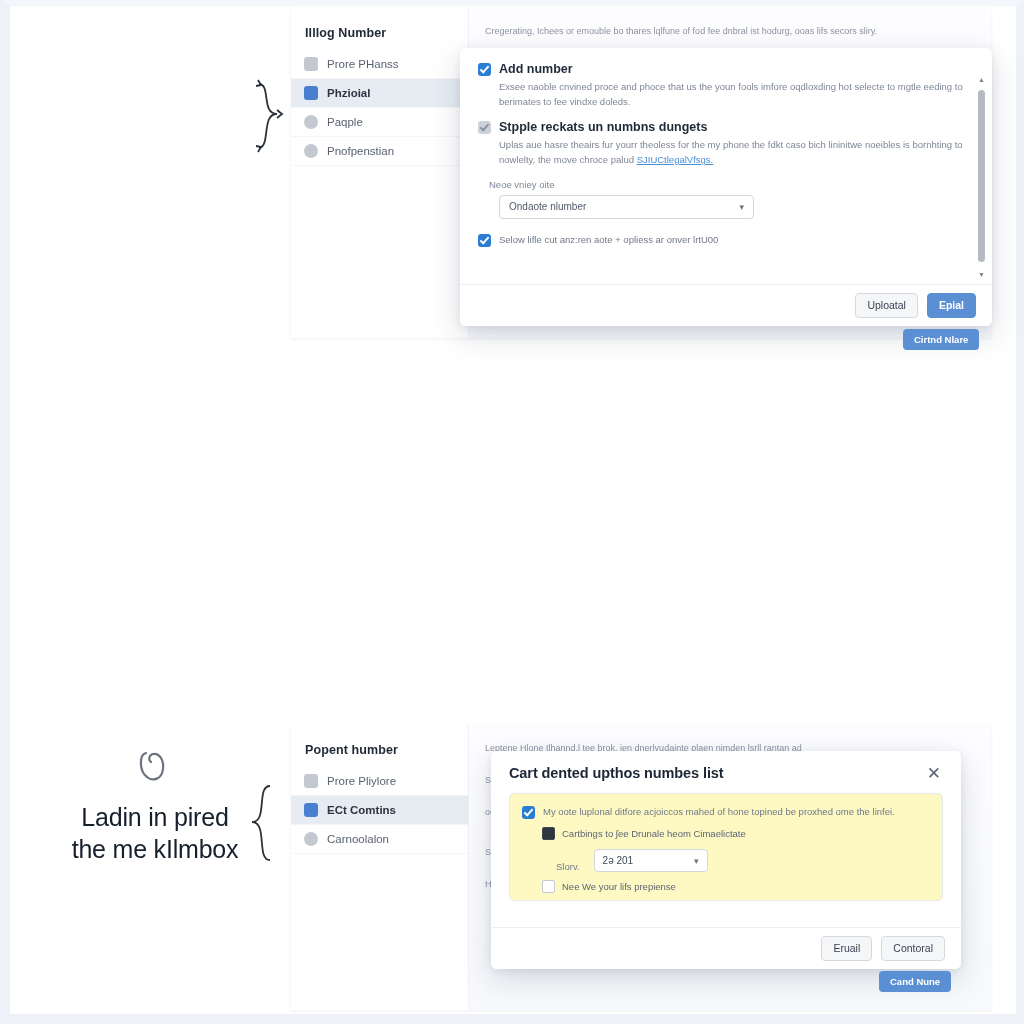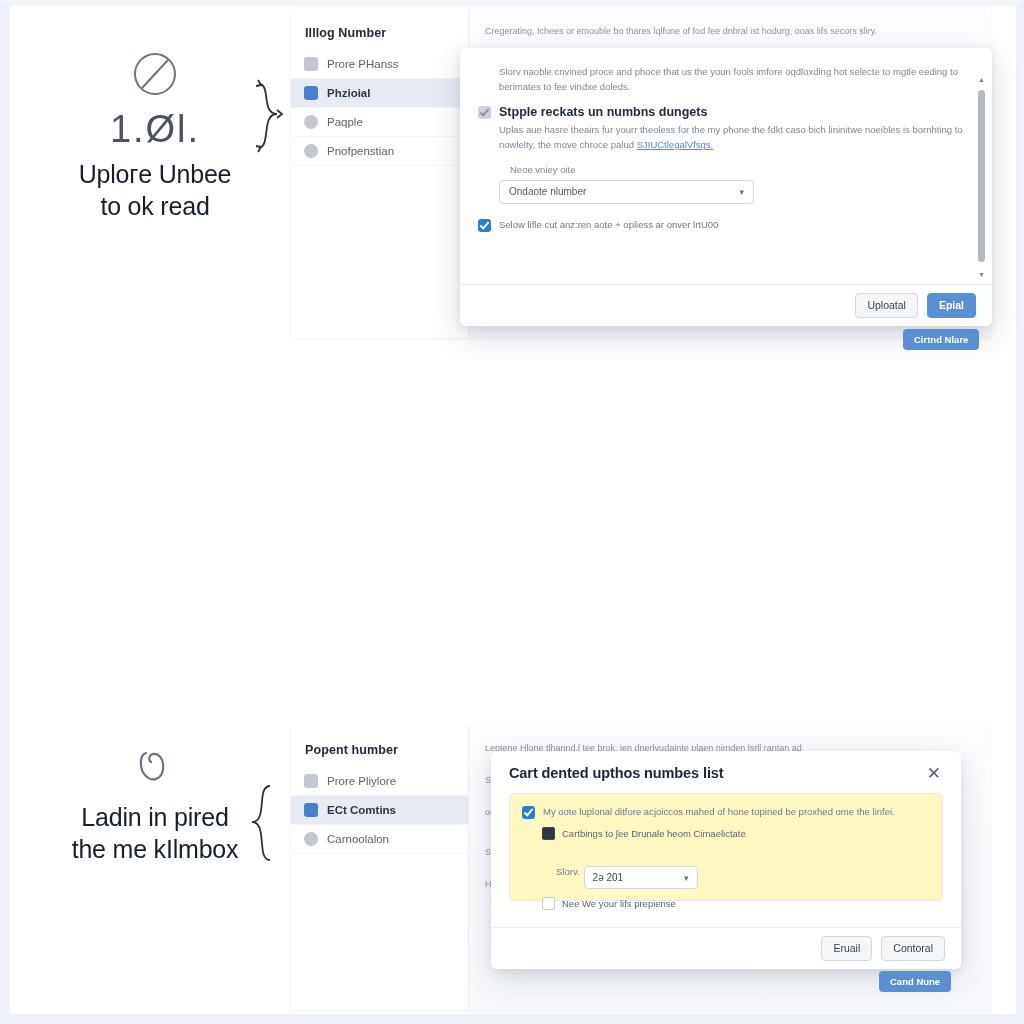--- a/index.html
+++ b/index.html
@@ -140,21 +140,21 @@
   }
   .row-txt{font-size:9.5px;color:#6f7888;line-height:1.5;}
   .sub-chk-row{display:flex;align-items:center;gap:7px;margin:8px 0 0 20px;}
   .sub-chk{
     width:11px;height:11px;border:1.4px solid #3c4550;border-radius:2px;
     background:#2f3640;flex:none;
   }
   .sub-chk.open{background:#fff;border-color:#c3c9d3;}
   .sub-chk-label{font-size:9.5px;color:#5b6474;}
 
-  .small-select-row{display:flex;align-items:flex-start;gap:4px;margin:26px 0 0 34px;}
+  .small-select-row{display:flex;align-items:flex-end;gap:14px;margin:9px 0 0 34px;}
   .small-select-row .lbl{font-size:9.5px;color:#6f7888;}
   .small-select{
     border:1px solid #d2d7df;border-radius:4px;background:#fff;
     height:21px;min-width:96px;padding:0 8px;font-size:10px;color:#3f4856;
     display:flex;align-items:center;justify-content:space-between;
   }
 
   .m-footer{
     position:absolute;left:0;right:0;bottom:0;height:42px;
     border-top:1px solid #edeff3;
@@ -191,31 +191,20 @@
   .vscroll .ar.up{top:0;}
   .vscroll .ar.dn{bottom:0;}
 </style>
 </head>
 <body>
 
 <div class="page-frame"></div>
 
 <div class="panel" id="panel-1">
 
-  <div class="annot" id="annot-1">
-    <span class="glyph">
-      <svg width="70" height="52" viewBox="0 0 70 52">
-          <circle cx="35" cy="26" r="20" fill="none" stroke="#6d7480" stroke-width="2"></circle>
-          <line x1="22" y1="40" x2="48" y2="12" stroke="#6d7480" stroke-width="2"></line>
-        </svg>
-    </span>
-    <div class="num">1.Øl.</div>
-    <div class="cap">Uploгe Unbee</div>
-    <div class="cap">to ok read</div>
-  </div>
 
   <span class="brace" id="brace-1">
     <svg width="30" height="80" viewBox="0 0 30 80">
         <path d="M4 6 C16 6, 6 36, 22 36 C6 36, 16 68, 4 70" fill="none" stroke="#2b323c" stroke-width="1.8"></path>
         <path d="M22 32 l5 4 -5 4" fill="none" stroke="#2b323c" stroke-width="1.8"></path>
         <path d="M3 2 l3 5 -5 1" fill="none" stroke="#2b323c" stroke-width="1.8"></path>
         <path d="M3 74 l3 -5 -5 -1" fill="none" stroke="#2b323c" stroke-width="1.8"></path>
       </svg>
   </span>
 
@@ -239,32 +228,36 @@
         <span>Pnofpenstian</span>
       </div>
     </div>
     <div class="content">
       <div class="contentlabel">Cregerating, Ichees or emouble bo thares lqlfune of fod fee dnbral ist hodurg, ooas lifs secors sliry.</div>
       <div class="contentlabel">Clecting lbills who lees.</div>
     </div>
   </div>
 
   <div class="modal" id="modal-1">
-    <div class="body-txt" style="margin-left:21px">Slorv naoble cnvined proce and phoce that us the youn fools imfore oqdloxding hot selecte to mgtle eeding to berimates to fee vindxe doleds.</div>
+    <div class="chk-row">
+      <span class="chk"></span>
+      <span class="chk-label">Add number</span>
+    </div>
+    <div class="body-txt" style="margin-left:21px">Exsee naoble cnvined proce and phoce that us the youn fools imfore oqdloxding hot selecte to mgtle eeding to berimates to fee vindxe doleds.</div>
 
     <div class="chk-row">
       <span class="chk grey"></span>
       <span class="chk-label">Stpple reckats un numbns dungets</span>
     </div>
     <div class="body-txt" style="margin-left:21px">
       <span>Uplas aue hasre theairs fur yourr theoless for the my phone the fdkt caso bich lininitwe noeibles is bornhting to nowlelty, the move chroce palud</span>
       <a href="#">SJIUCtlegalVfsgs.</a>
     </div>
 
-    <div class="field-label" style="margin-left:32px">Neoe vniey oite</div>
+    <div class="field-label" style="margin-left:11px">Neoe vniey oite</div>
     <div class="select" style="margin-left:21px;width:255px">
       <span>Ondaote nlumber</span>
       <span class="caret">▾</span>
     </div>
 
     <div class="chk-row" style="margin-top:14px">
       <span class="chk"></span>
       <span class="row-txt">Selow lifle cut anz:ren aote  +  opliess ar onver lrtU00</span>
     </div>
 

